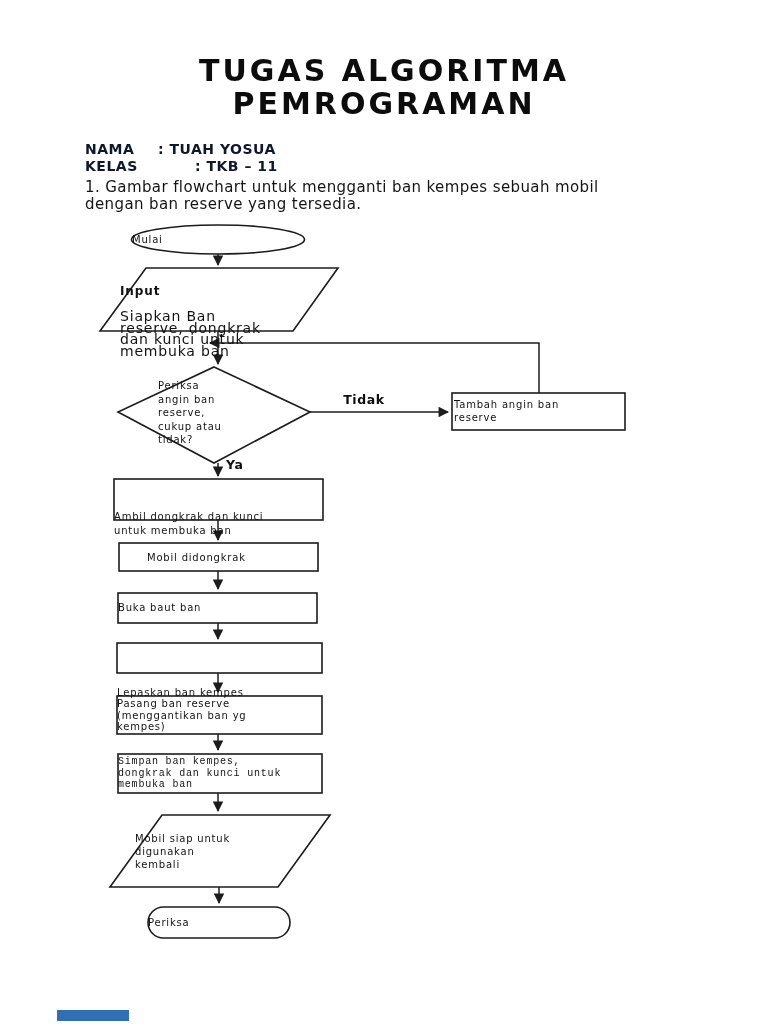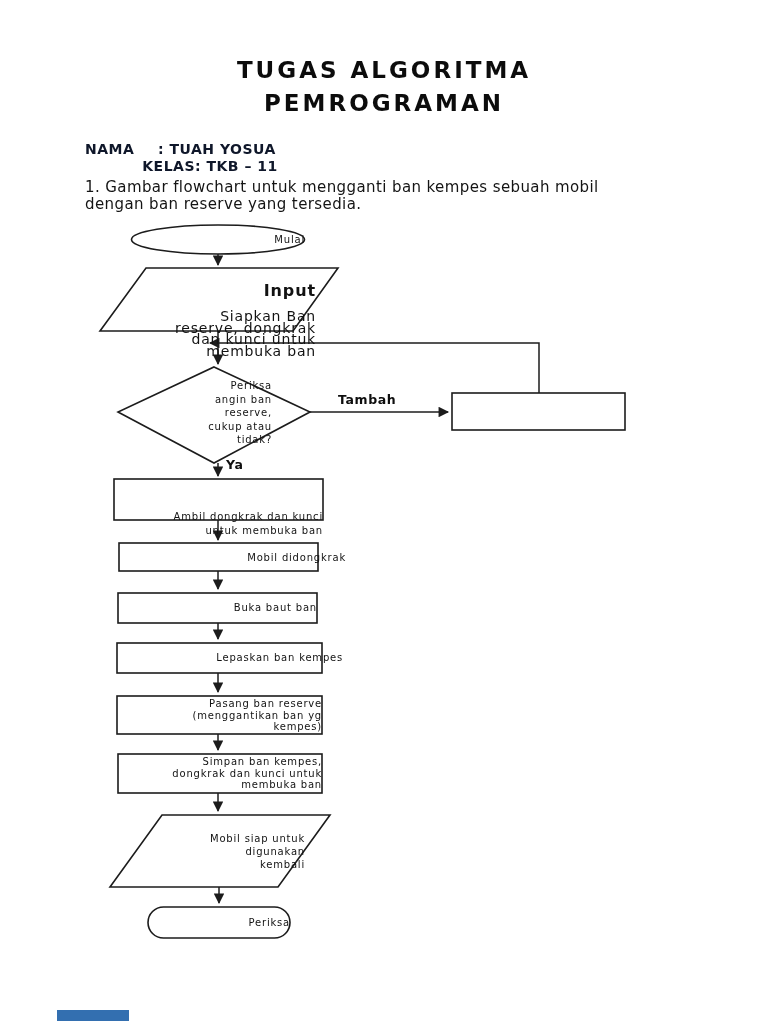--- a/index.html
+++ b/index.html
@@ -3,40 +3,40 @@
 <meta charset="utf-8">
 <style>
   html,body { margin:0; padding:0; background:#ffffff; }
   .page {
     position:relative; width:768px; height:1024px; background:#ffffff;
     font-family:"DejaVu Sans", "Liberation Sans", sans-serif; color:#111;
     overflow:hidden;
   }
   .doc-title {
     position:absolute; left:0; right:0; top:54px; text-align:center;
-    font-weight:bold; font-size:23px; line-height:33px; letter-spacing:3px;
+    font-weight:bold; font-size:30px; line-height:33px; letter-spacing:3px;
     white-space:pre-line; color:#0c0c0c;
   }
   .meta-row {
     position:absolute; left:85px; font-weight:bold; font-size:14px;
     letter-spacing:0.5px; line-height:16px; color:#0f172a;
   }
   .meta-label { display:inline-block; }
   .instruction {
     position:absolute; left:85px; top:179px; width:620px;
     font-size:15px; line-height:16.5px; letter-spacing:0.4px;
     white-space:pre-line; color:#141414;
   }
   .shape-layer { position:absolute; left:0; top:0; }
   .shape-layer * { vector-effect:none; }
   .node-text {
-    position:absolute; text-align:right; white-space:pre-line;
+    position:absolute; text-align:left; white-space:pre-line;
     font-size:10px; line-height:13px; letter-spacing:0.8px; color:#121212;
   }
-  .input-title { font-weight:bold; font-size:16px; line-height:14px; letter-spacing:0.9px; }
+  .input-title { font-weight:bold; font-size:12px; line-height:14px; letter-spacing:0.9px; }
   .input-body { font-size:14px; line-height:11.5px; }
   .branch-label {
     position:absolute; font-weight:bold; font-size:12.5px;
     letter-spacing:0.6px; color:#0e0e0e; white-space:nowrap;
   }
   .accent-bar {
     position:absolute; left:57px; top:1010px; width:72px; height:11px;
     background:#336fb0;
   }
 </style>
@@ -45,21 +45,21 @@
 
 <div class="page">
 
   <div class="doc-title">TUGAS ALGORITMA
 PEMROGRAMAN</div>
 
   <div class="meta-row" style="top:141px;">
     <span class="meta-label" style="width:73px;">NAMA</span><span>: TUAH YOSUA</span>
   </div>
   <div class="meta-row" style="top:158px;">
-    <span class="meta-label" style="width:110px;text-align:right;">KELAS</span><span>: TKB – 11</span>
+    <span class="meta-label" style="width:110px;">KELAS</span><span>: TKB – 11</span>
   </div>
 
   <div class="instruction">1. Gambar flowchart untuk mengganti ban kempes sebuah mobil
 dengan ban reserve yang tersedia.</div>
 
   <svg class="shape-layer" width="768" height="1024" viewBox="0 0 768 1024">
     <defs>
       <marker id="ah" viewBox="0 0 10 10" refX="9" refY="5" markerWidth="8" markerHeight="7" orient="auto">
         <path d="M0,0 L10,5 L0,10 Z" fill="#1c1c1c"></path>
       </marker>
@@ -103,34 +103,36 @@
 dan kunci untuk
 membuka ban</div>
   </div>
 
   <div class="node-text" style="left:158px; top:379px; width:114px; line-height:13.5px;">Periksa
 angin ban
 reserve,
 cukup atau
 tidak?</div>
 
-  <div class="branch-label" style="left:338px; top:392px; width:52px; text-align:center;">Tambah</div>
+  <div class="branch-label" style="left:338px; top:392px; width:52px; text-align:center;">Tidak</div>
 
+  <div class="node-text" style="left:454px; top:399px; width:170px; line-height:12.5px;">Tambah angin ban
+reserve</div>
 
   <div class="branch-label" style="left:226px; top:457px;">Ya</div>
 
   <div class="node-text" style="left:114px; top:510px; width:209px; line-height:13.5px;">Ambil dongkrak dan kunci
 untuk membuka ban</div>
   <div class="node-text" style="left:119px; top:551px; width:199px;padding-left:28px;">Mobil didongkrak</div>
   <div class="node-text" style="left:118px; top:601px; width:199px;">Buka baut ban</div>
-  <div class="node-text" style="left:117px; top:651px; width:226px;">Lepaskan ban kempes</div>
+  <div class="node-text" style="left:117px; top:686px; width:226px;">Lepaskan ban kempes</div>
   <div class="node-text" style="left:117px; top:698px; width:205px; line-height:11.5px;">Pasang ban reserve
 (menggantikan ban yg
 kempes)</div>
-  <div class="node-text" style="left:118px; top:756px; width:204px; line-height:11.5px;">Simpan ban kempes,
+  <div class="node-text" style="left:118px; top:756px; width:204px; line-height:11.5px;font-family:Liberation Mono, monospace;">Simpan ban kempes,
 dongkrak dan kunci untuk
 membuka ban</div>
 
   <div class="node-text" style="left:135px; top:832px; width:170px;">Mobil siap untuk
 digunakan
 kembali</div>
 
   <div class="node-text" style="left:148px; top:916px; width:142px;">Periksa</div>
 
   <div class="accent-bar"></div>

